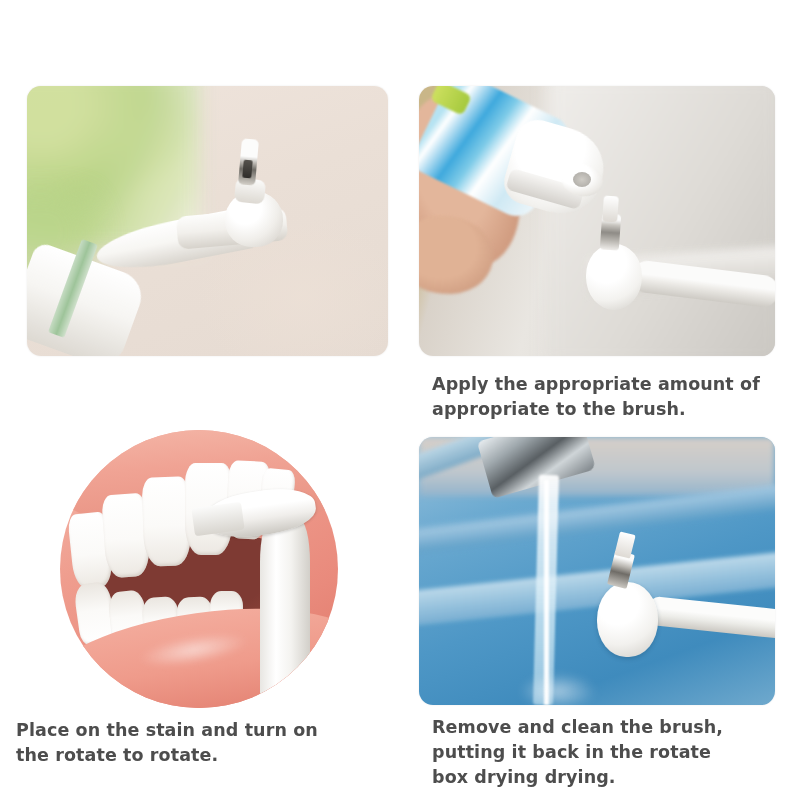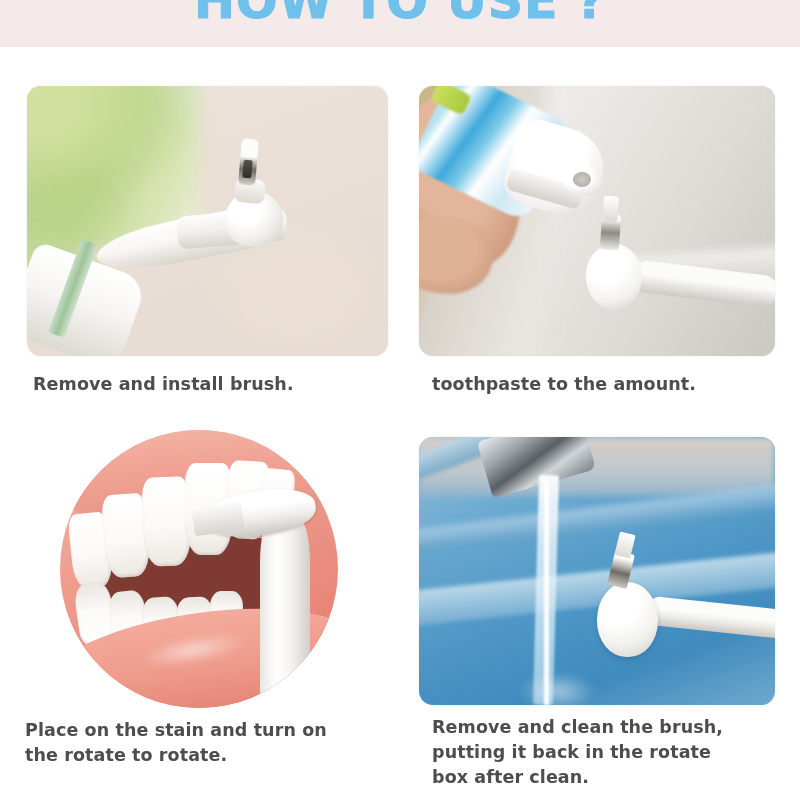--- a/index.html
+++ b/index.html
@@ -317,32 +317,29 @@
   
   .caption {
     position:absolute;
     color:#4d4d4d;
     font-size:17.5px; font-weight:bold; line-height:25px;
     letter-spacing:.1px;
     font-family:"DejaVu Sans", sans-serif;
   }
   #caption-1 { left:33px; top:372px; width:360px; }
   #caption-2 { left:432px; top:372px; width:350px; }
-  #caption-3 { left:25px; top:718px; width:360px; }
+  #caption-3 { left:16px; top:718px; width:360px; }
   #caption-4 { left:432px; top:715px; width:355px; }
   .caption .line { display:block; }
 </style>
 </head>
 <body>
 
 <div class="page">
 
-  <div class="header-band">
-    <div class="header-title">HOW TO USE ?</div>
-  </div>
 
   <div class="panel" id="panel-1">
     <div class="photo p1-bg">
       <div class="p1-foliage"></div>
       <div class="p1-foliage2"></div>
       <div class="p1-handle"></div>
       <div class="p1-greenband"></div>
       <div class="p1-neck"></div>
       <div class="p1-neck2"></div>
       <div class="p1-bulb"></div>
@@ -408,32 +405,30 @@
       <div class="p4-stream"></div>
       <div class="p4-stream-edge"></div>
       <div class="p4-splash"></div>
       <div class="p4-brush-shaft"></div>
       <div class="p4-brush-bulb"></div>
       <div class="p4-brush-metal"></div>
       <div class="p4-brush-tip"></div>
     </div>
   </div>
 
-  <div class="caption" id="caption-1">
-    <span class="line">Remove and install brush.</span>
-  </div>
 
   <div class="caption" id="caption-2">
-    <span class="line">toothpaste to the amount.</span>
+    <span class="line">Apply the appropriate amount of</span>
+    <span class="line">appropriate to the brush.</span>
   </div>
 
   <div class="caption" id="caption-3">
     <span class="line">Place on the stain and turn on</span>
     <span class="line">the rotate to rotate.</span>
   </div>
 
   <div class="caption" id="caption-4">
     <span class="line">Remove and clean the brush,</span>
     <span class="line">putting it back in the rotate</span>
-    <span class="line">box after clean.</span>
+    <span class="line">box drying drying.</span>
   </div>
 
 </div>
 
 </body></html>

